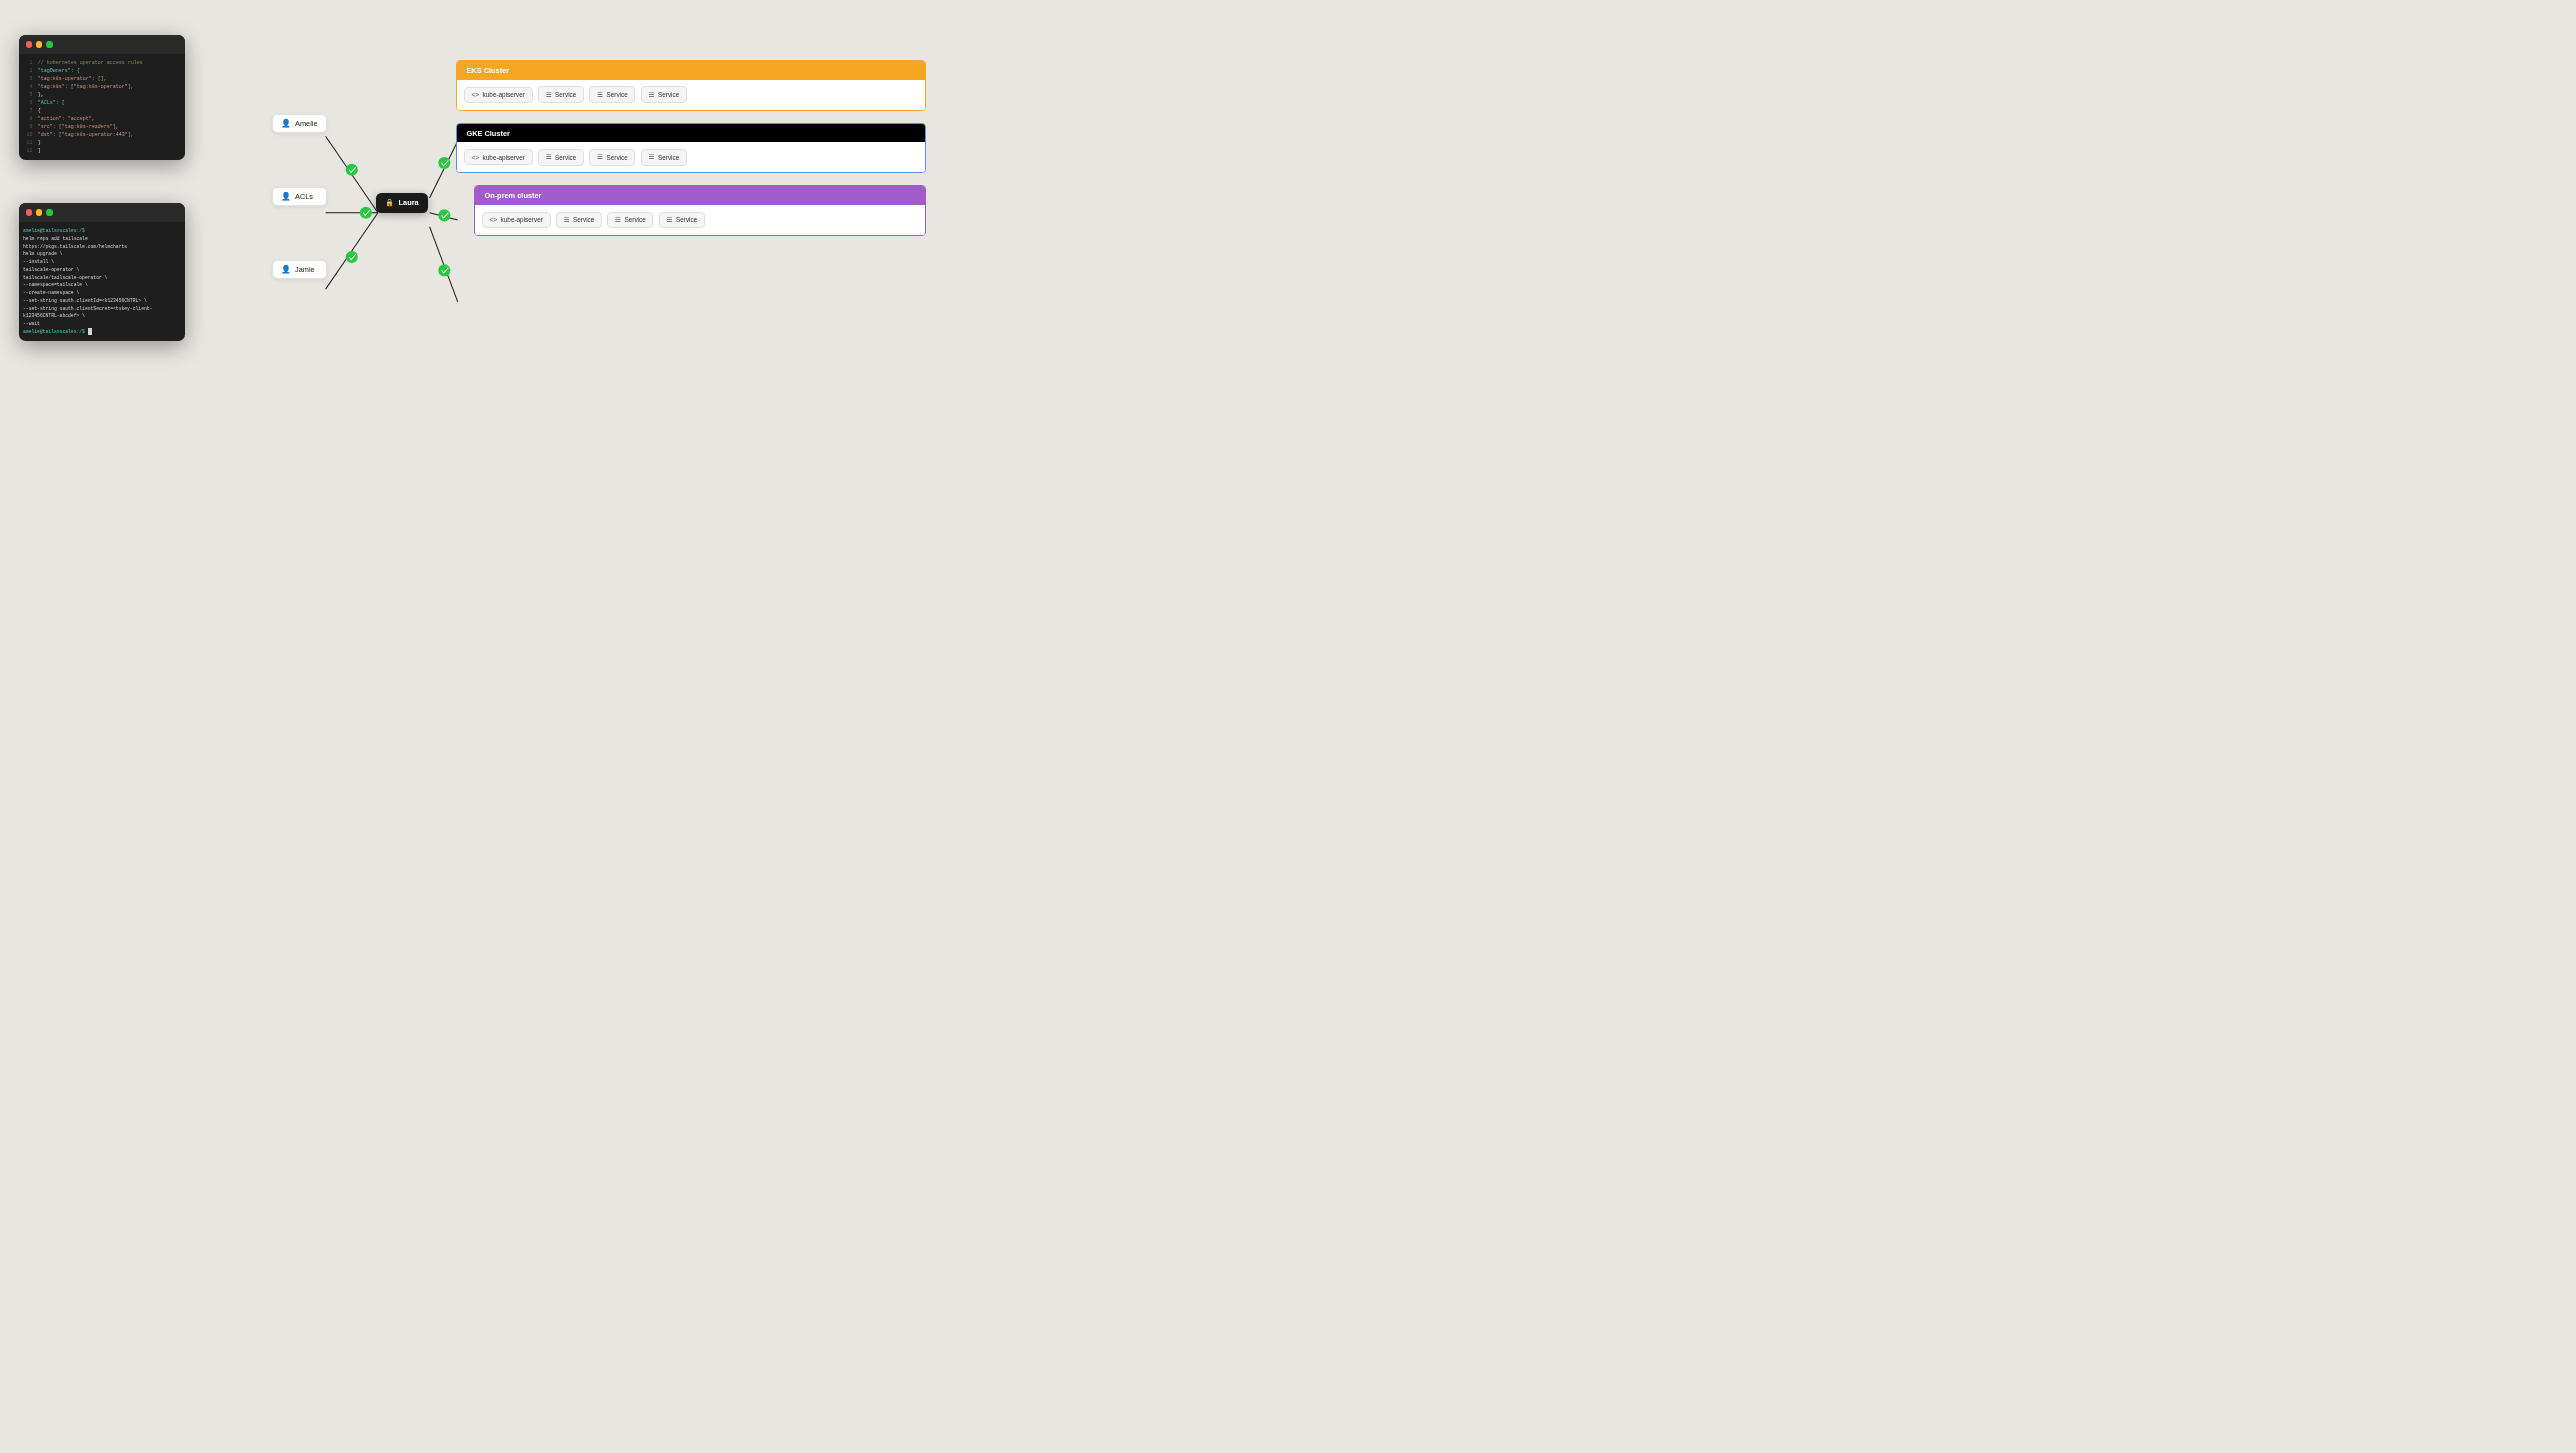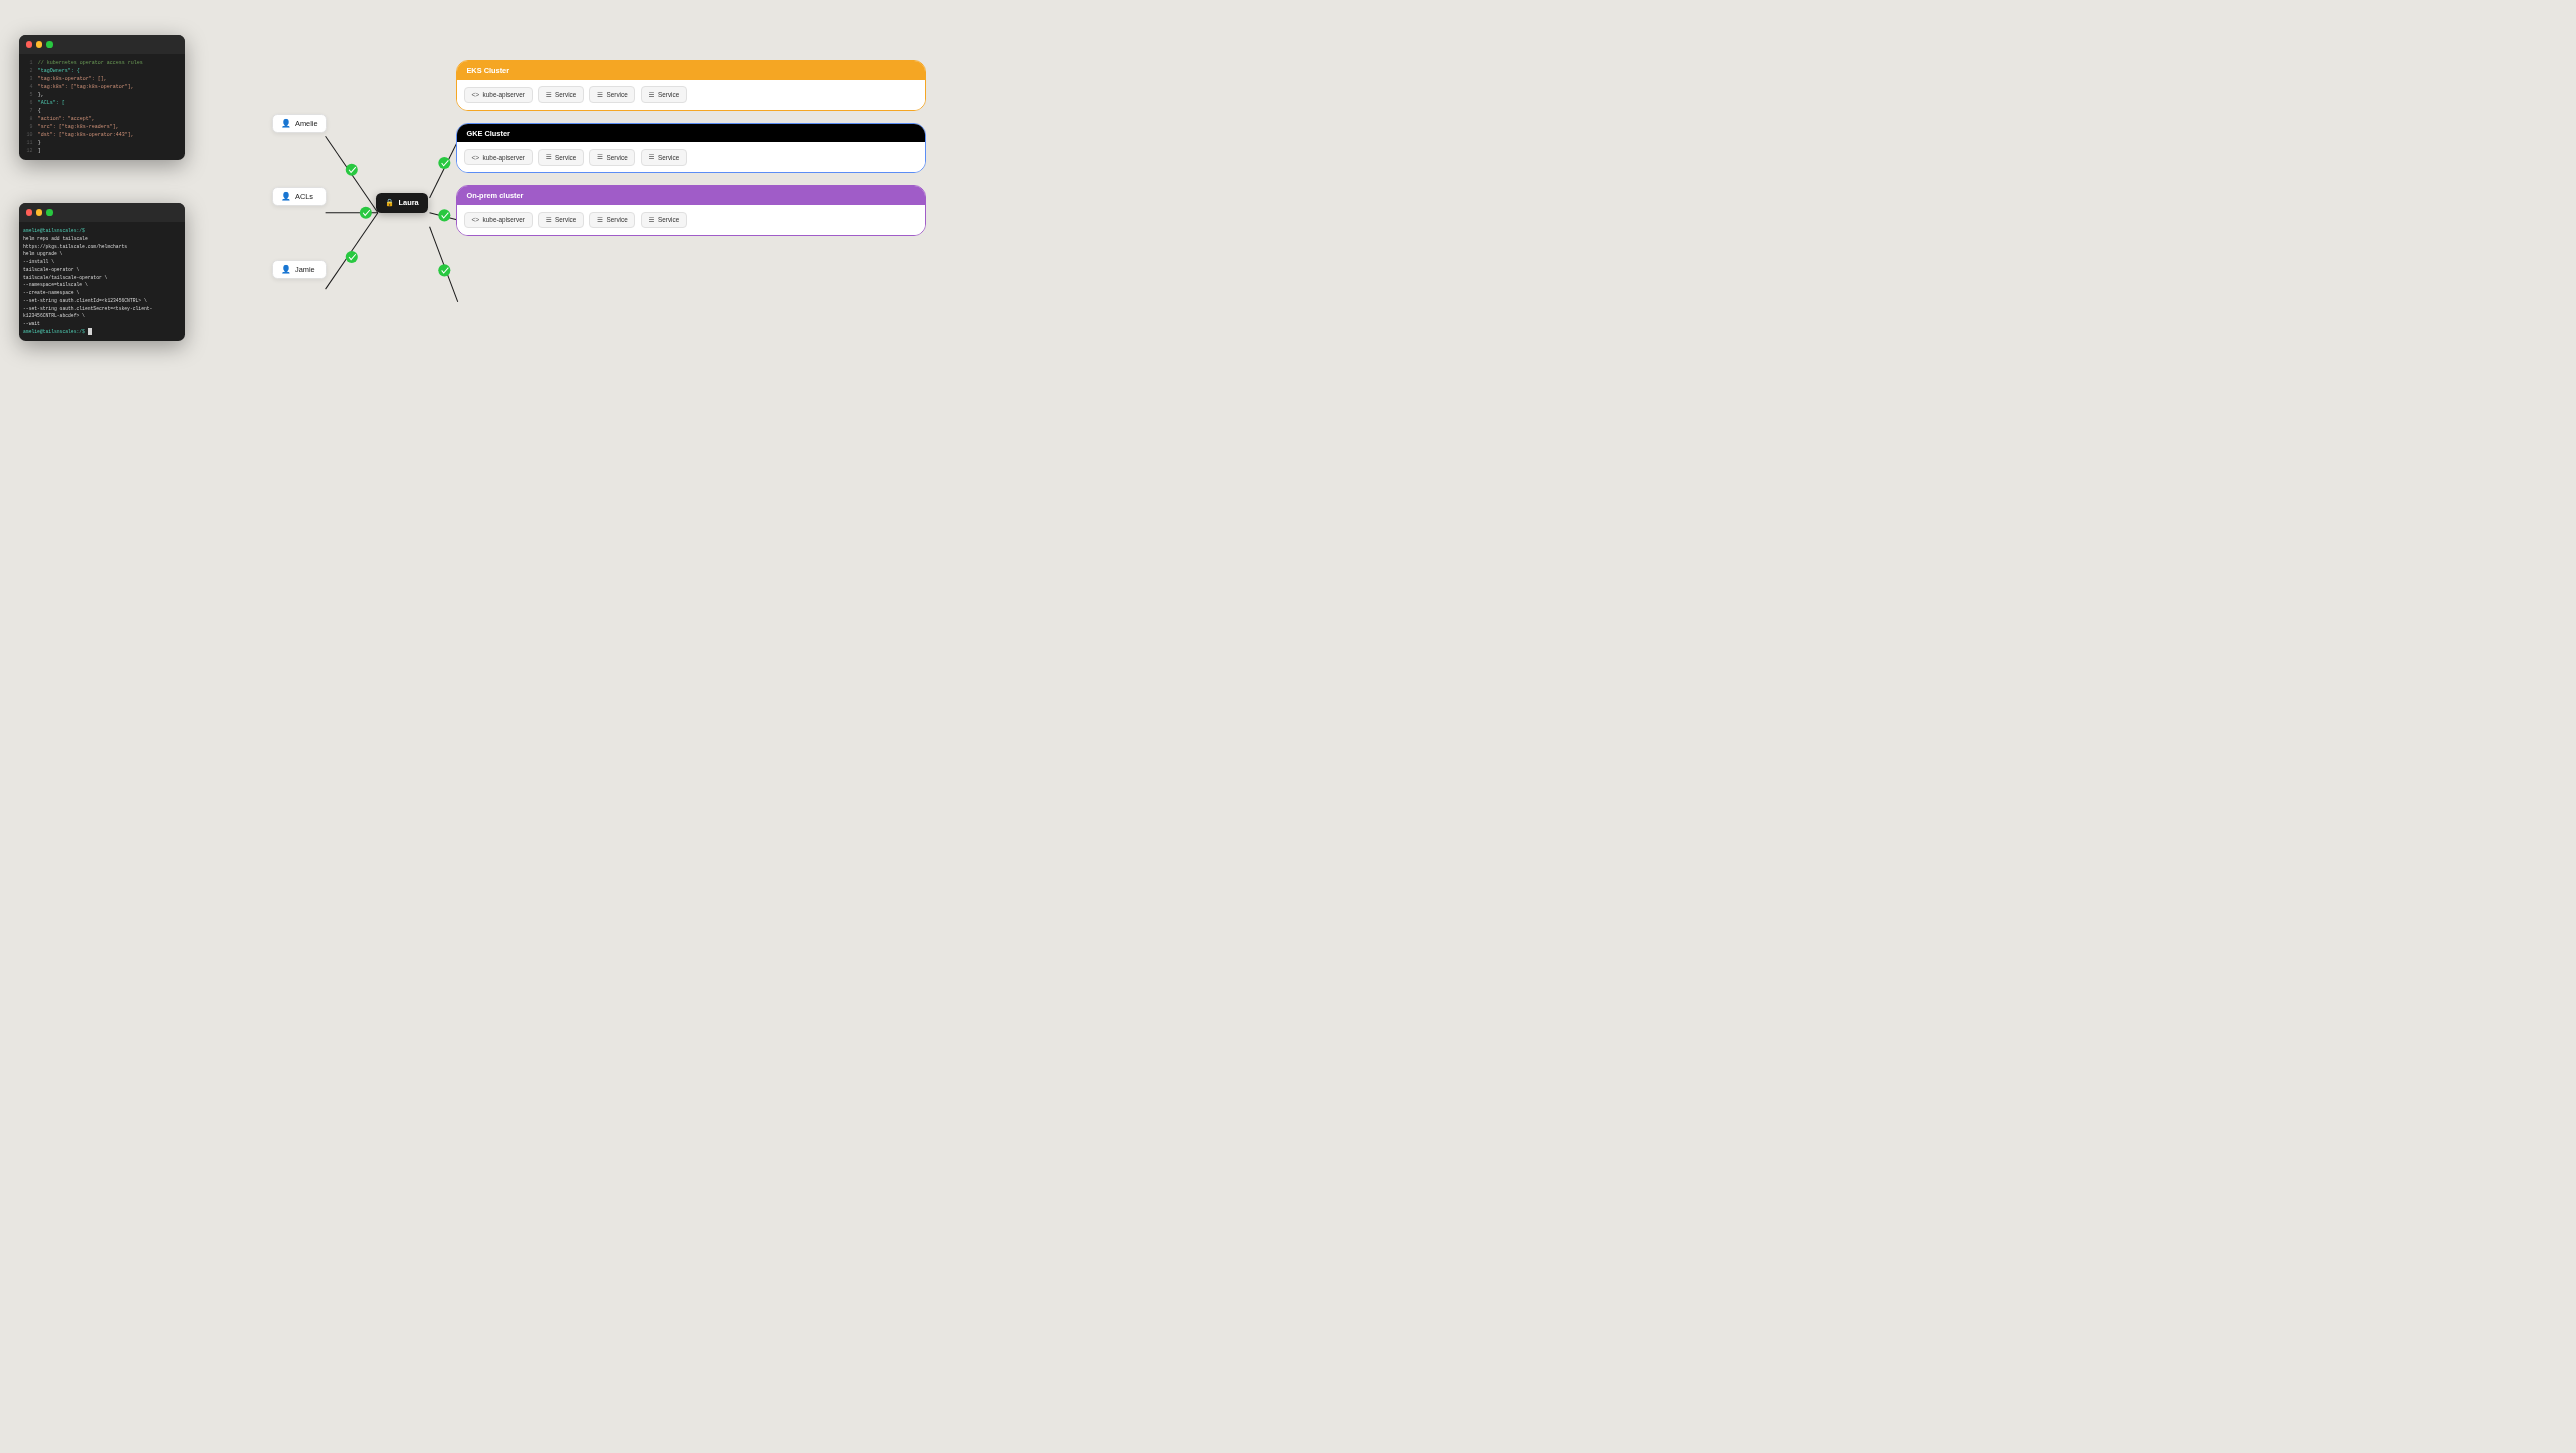--- a/index.html
+++ b/index.html
@@ -166,38 +166,39 @@
       position: absolute;
       left: 288px;
       top: 13.4px;
       display: flex;
       flex-direction: column;
       gap: 12px;
       width: 470px;
     }
 
     .cluster-card {
-      border-radius: 12px;
+      border-radius: 4px;
       overflow: hidden;
       border: 1.3px solid transparent;
     }
 
     .cluster-card.eks {
       border-color: #f5a623;
       background: #fff;
     }
 
     .cluster-card.gke {
       border-color: #5b8df5;
       background: #fff;
     }
 
     .cluster-card.onprem {
       border-color: #a05cc8;
       background: #fff;
+      margin-left: 18px;
     }
 
     .cluster-header {
       padding: 4.7px 9.4px;
       font-size: 7.4px;
       font-weight: 700;
       color: #fff;
     }
 
     .cluster-header.eks-h { background: #f5a623; }

